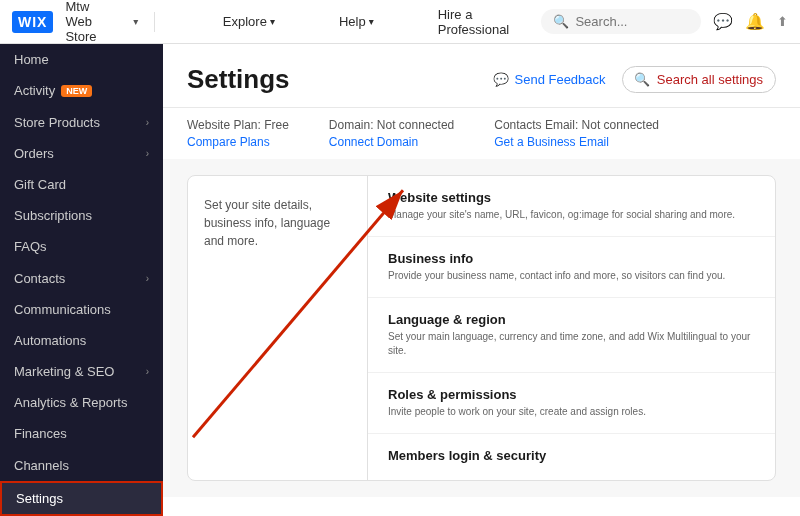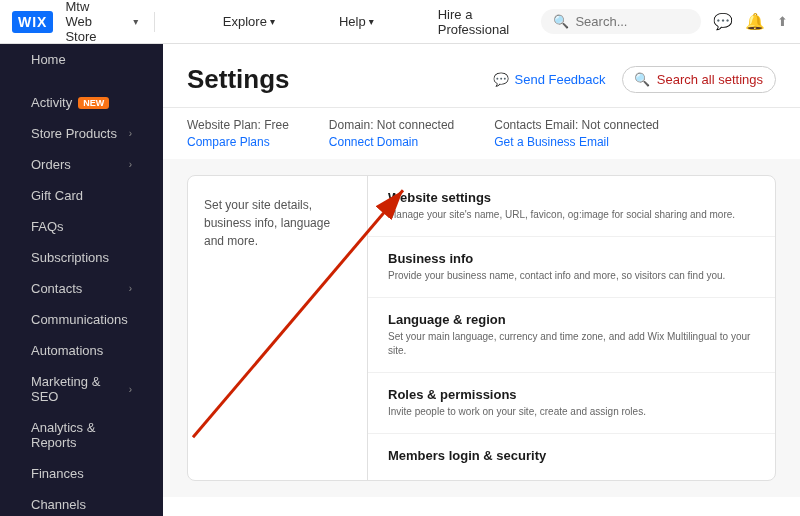--- a/index.html
+++ b/index.html
@@ -46,24 +46,24 @@
     .main-layout { display: flex; flex: 1; overflow: hidden; }
 
     
     .sidebar {
       width: 163px; background: #1a1a2e; color: #ccc;
       display: flex; flex-direction: column;
       overflow-y: auto; flex-shrink: 0;
     }
     .sidebar-item {
       display: flex; align-items: center; justify-content: space-between;
-      padding: 8px 31px; cursor: pointer; font-size: 13px; color: #ccc;
+      padding: 8px 14px; cursor: pointer; font-size: 13px; color: #ccc;
       border-radius: 0; transition: background 0.15s;
     }
-    .sidebar-item-left { display: flex; align-items: center; gap: 6px; margin-top: 12px; }
+    .sidebar-item-left { display: flex; align-items: center; gap: 6px; }
     .sidebar-badge {
       background: #f97316; color: #fff; font-size: 9px; font-weight: 700;
       padding: 1px 5px; border-radius: 3px; text-transform: uppercase;
     }
     .sidebar-chevron { font-size: 10px; color: #888; }
     .sidebar-section-gap { height: 8px; }
 
     
     .content { flex: 1; background: #f7f7f7; overflow-y: auto; padding: 0; }
 
@@ -188,24 +188,24 @@
       <span class="sidebar-chevron">›</span>
     </div>
     <div class="sidebar-item">
       <span>Orders</span>
       <span class="sidebar-chevron">›</span>
     </div>
     <div class="sidebar-item">
       <span>Gift Card</span>
     </div>
     <div class="sidebar-item">
+      <span>Subscriptions</span>
+    </div>
+    <div class="sidebar-item">
       <span>FAQs</span>
-    </div>
-    <div class="sidebar-item">
-      <span>Subscriptions</span>
     </div>
     <div class="sidebar-section-gap"></div>
     <div class="sidebar-item">
       <span>Contacts</span>
       <span class="sidebar-chevron">›</span>
     </div>
     <div class="sidebar-item">
       <span>Communications</span>
     </div>
     <div class="sidebar-item">

